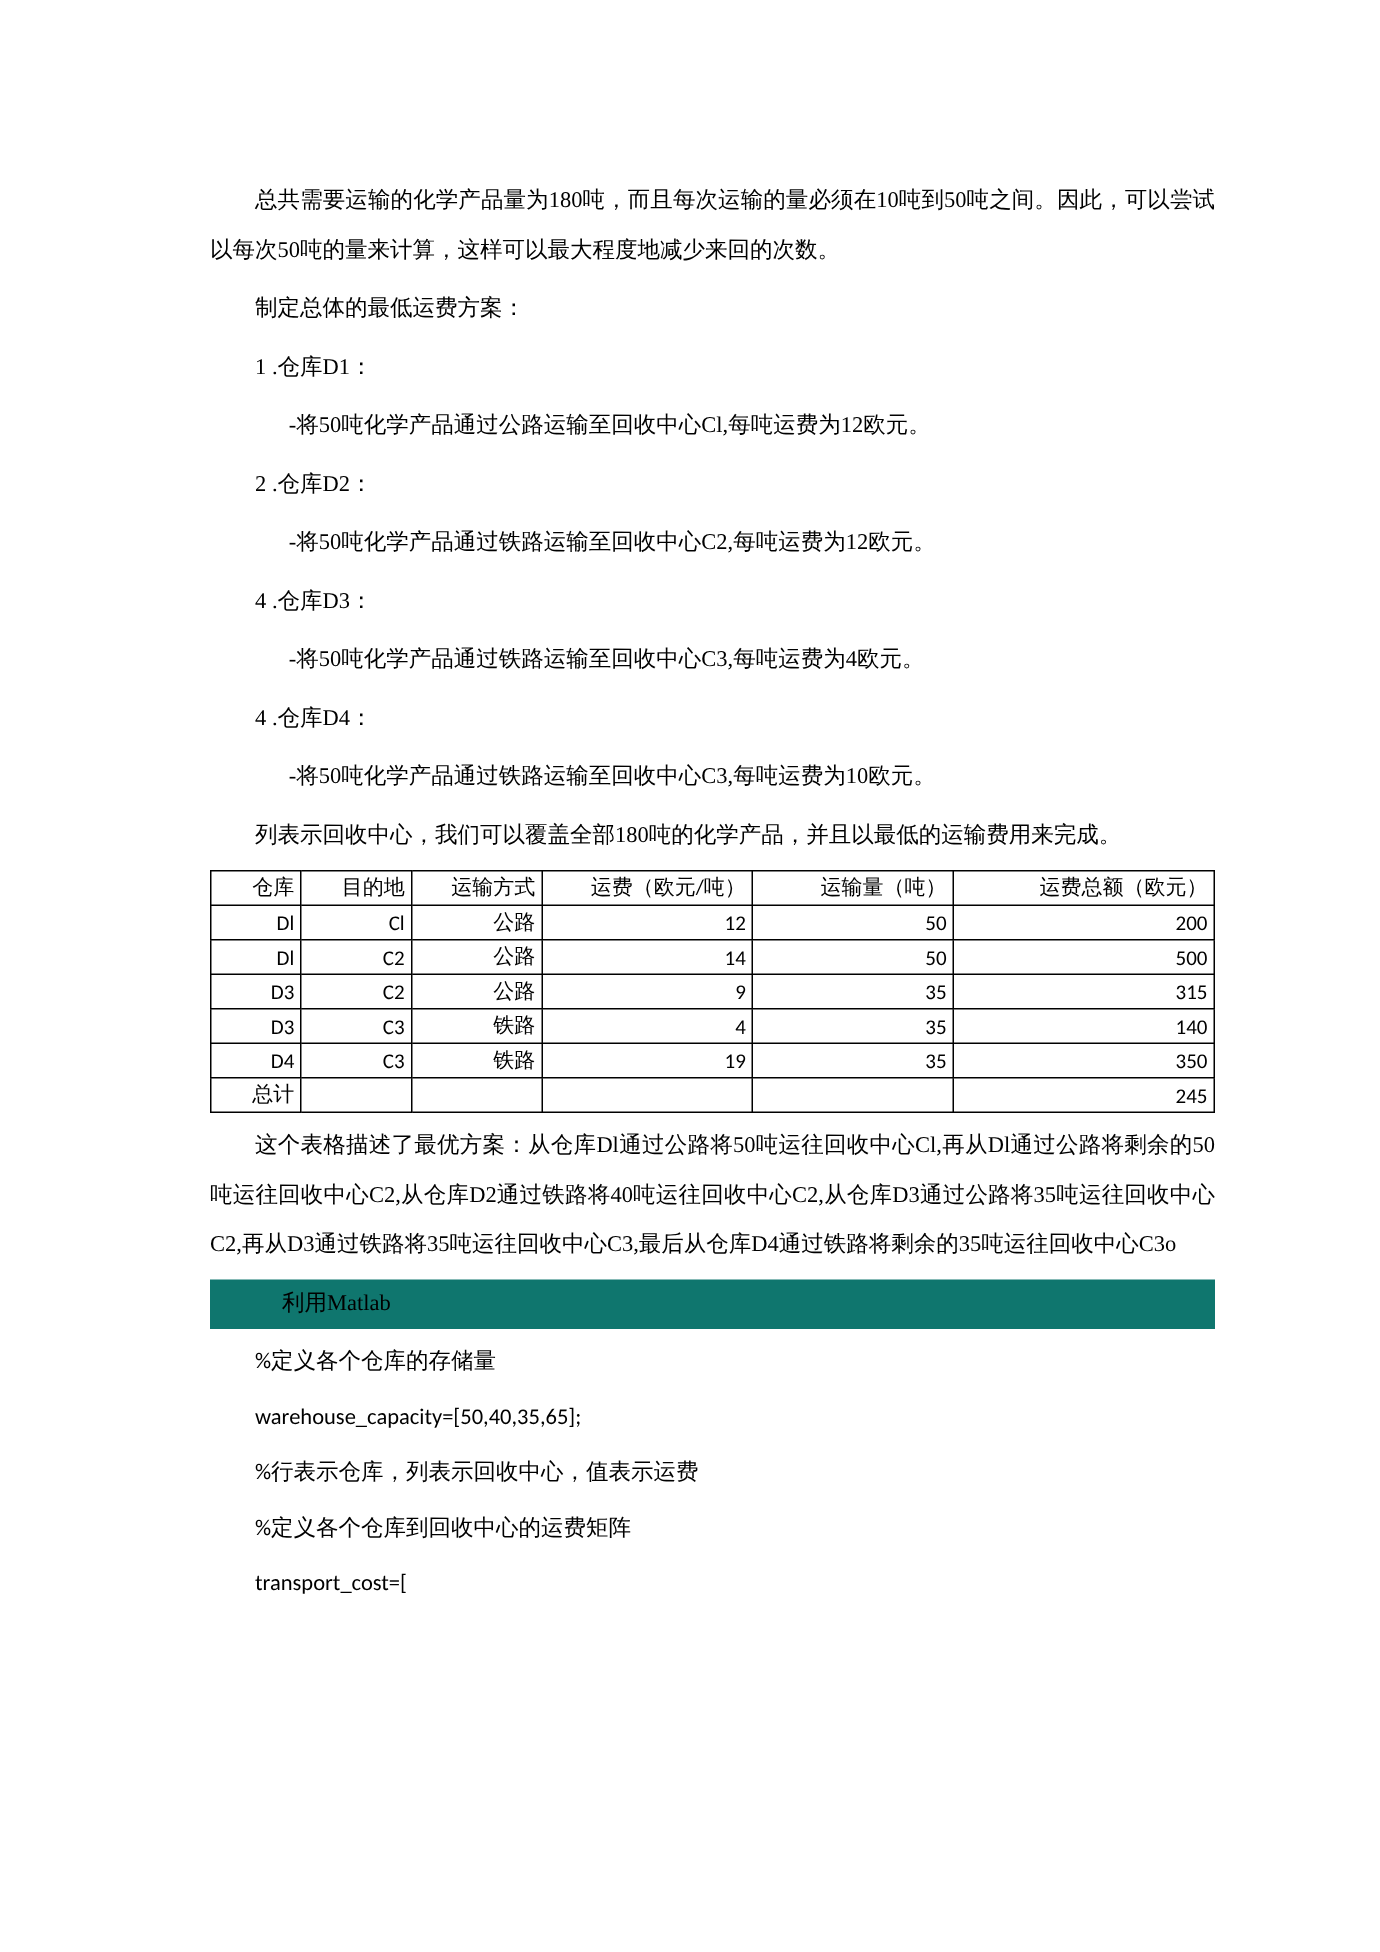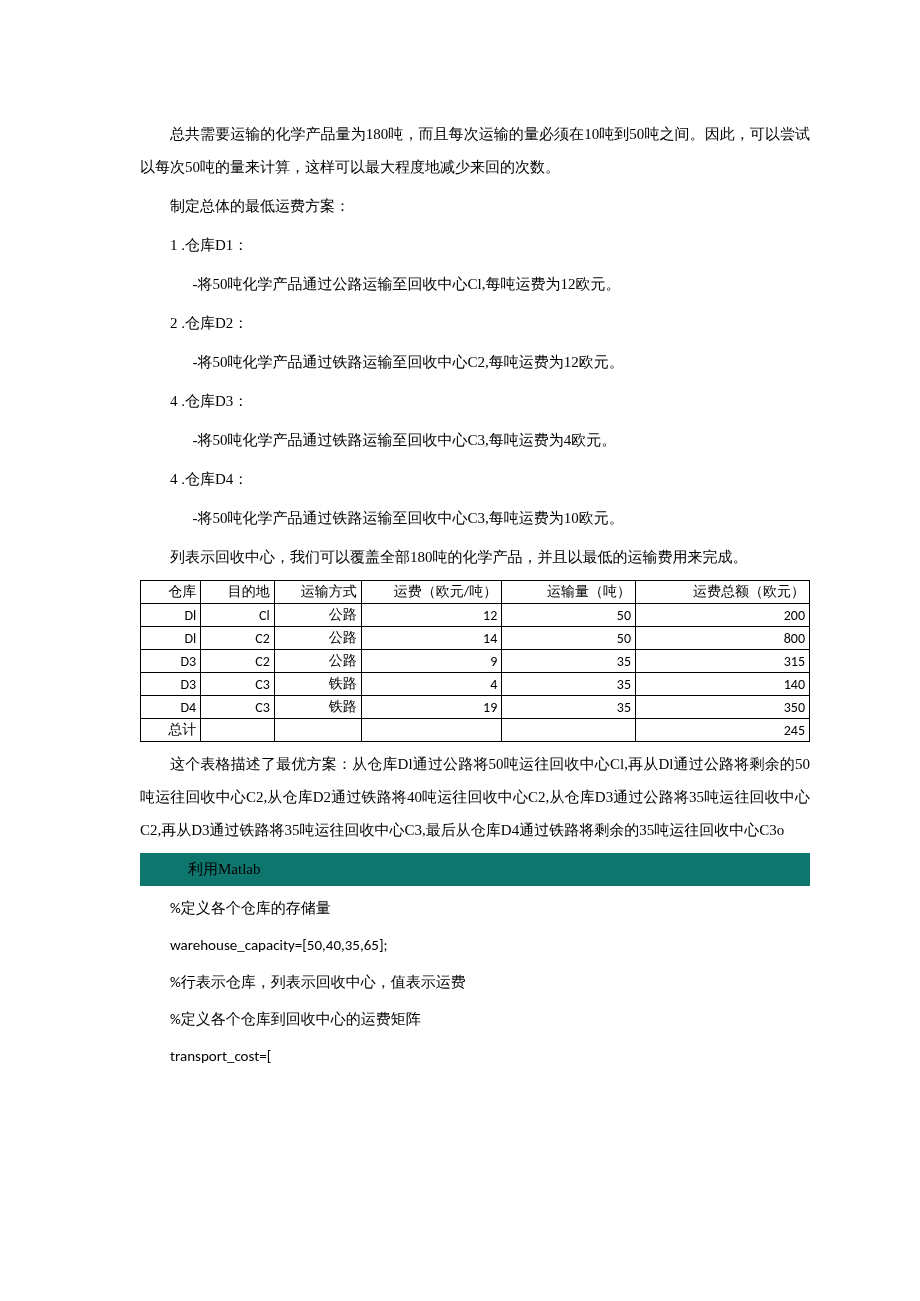--- a/index.html
+++ b/index.html
@@ -98,21 +98,21 @@
         <td>12</td>
         <td>50</td>
         <td>200</td>
       </tr>
       <tr>
         <td>Dl</td>
         <td>C2</td>
         <td>公路</td>
         <td>14</td>
         <td>50</td>
-        <td>800</td>
+        <td>500</td>
       </tr>
       <tr>
         <td>D3</td>
         <td>C2</td>
         <td>公路</td>
         <td>9</td>
         <td>35</td>
         <td>315</td>
       </tr>
       <tr>

